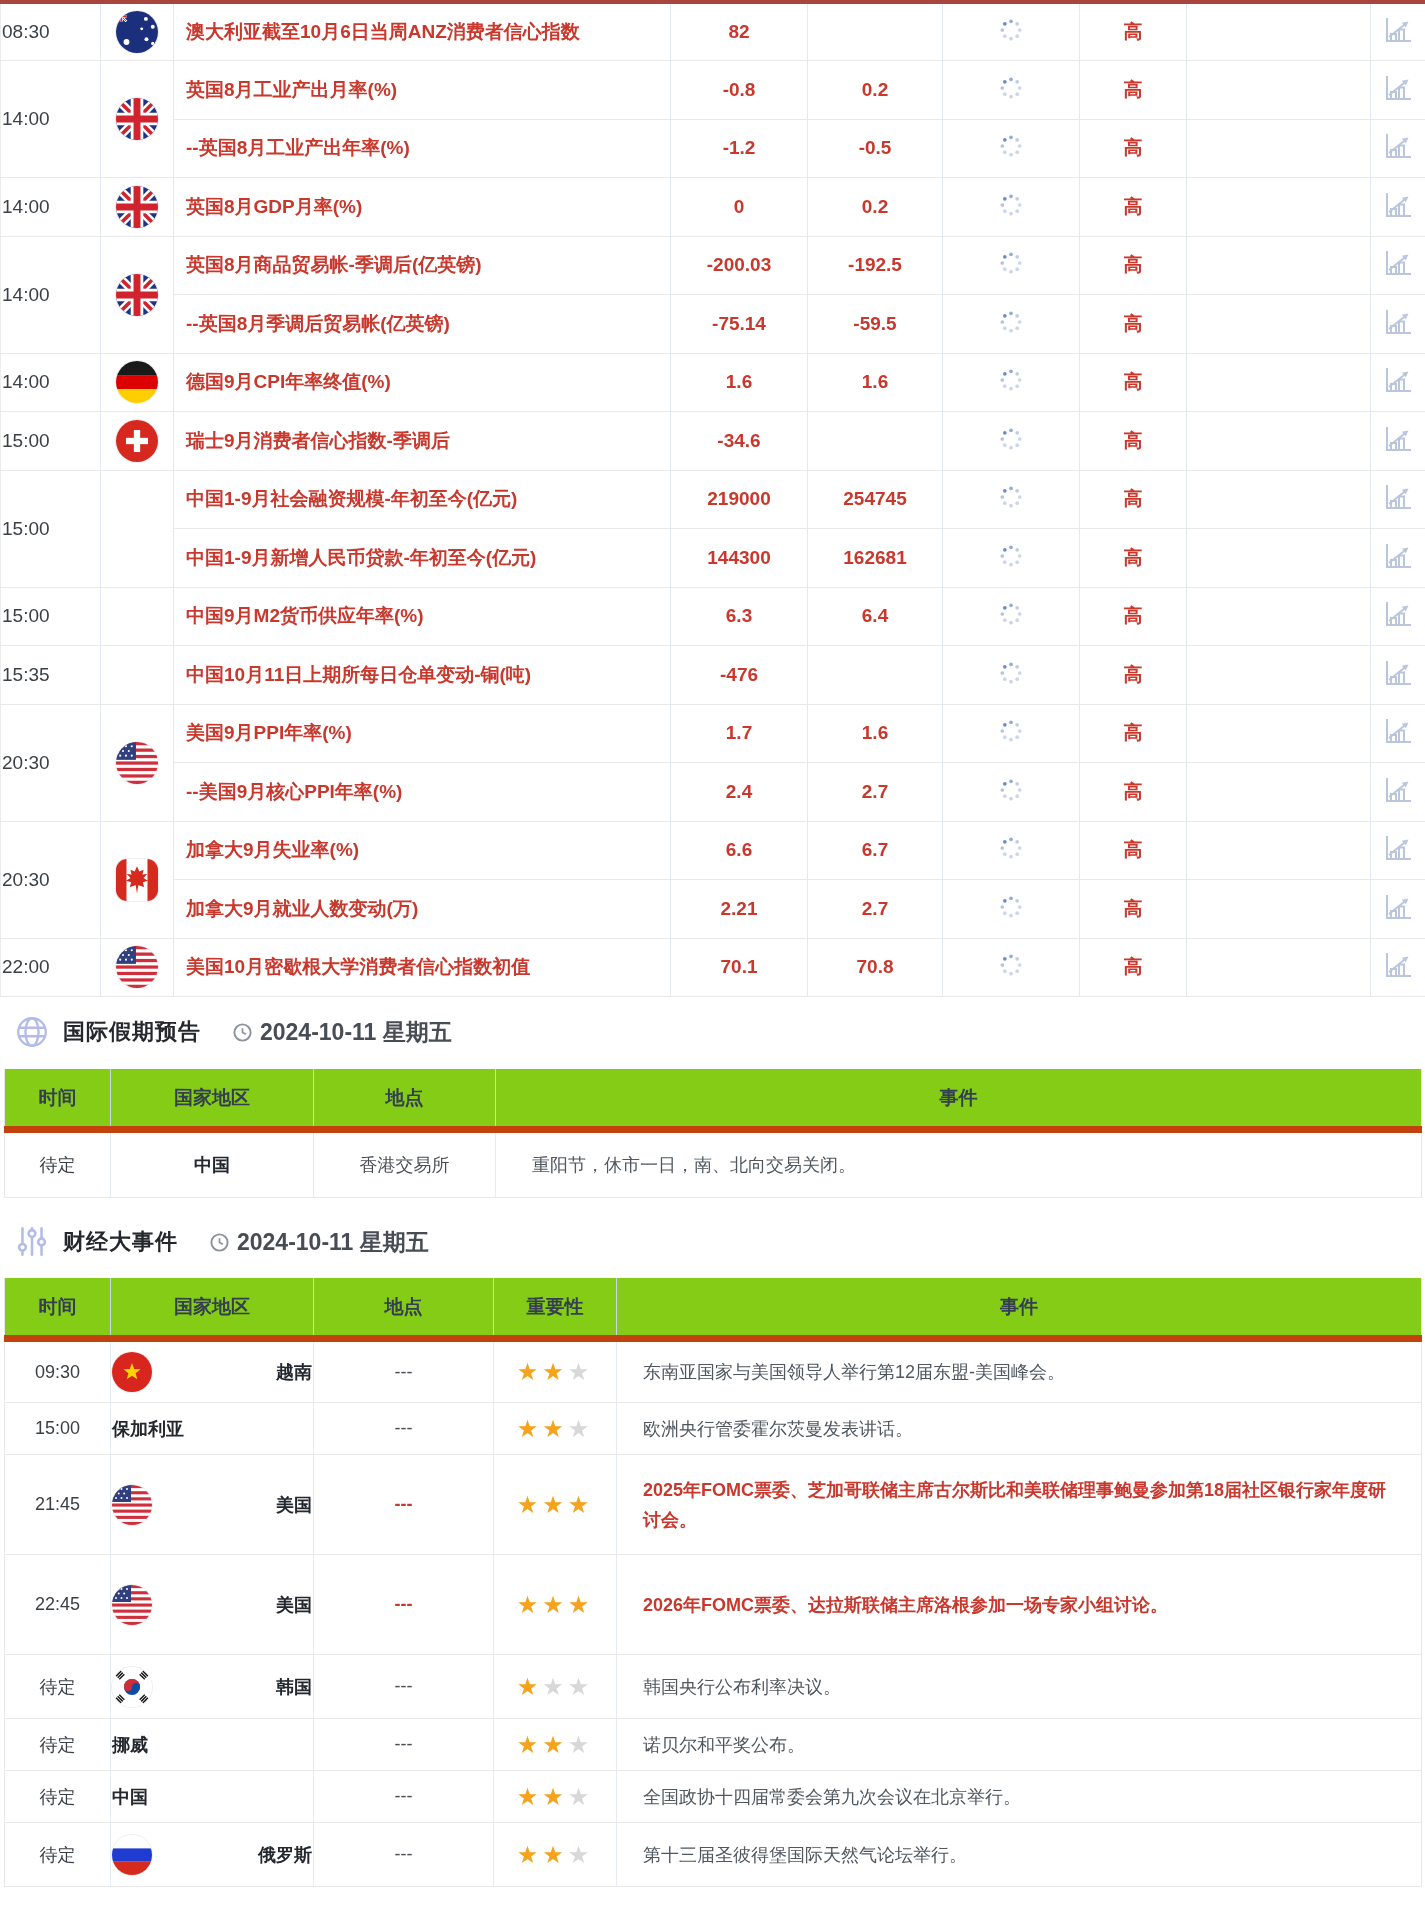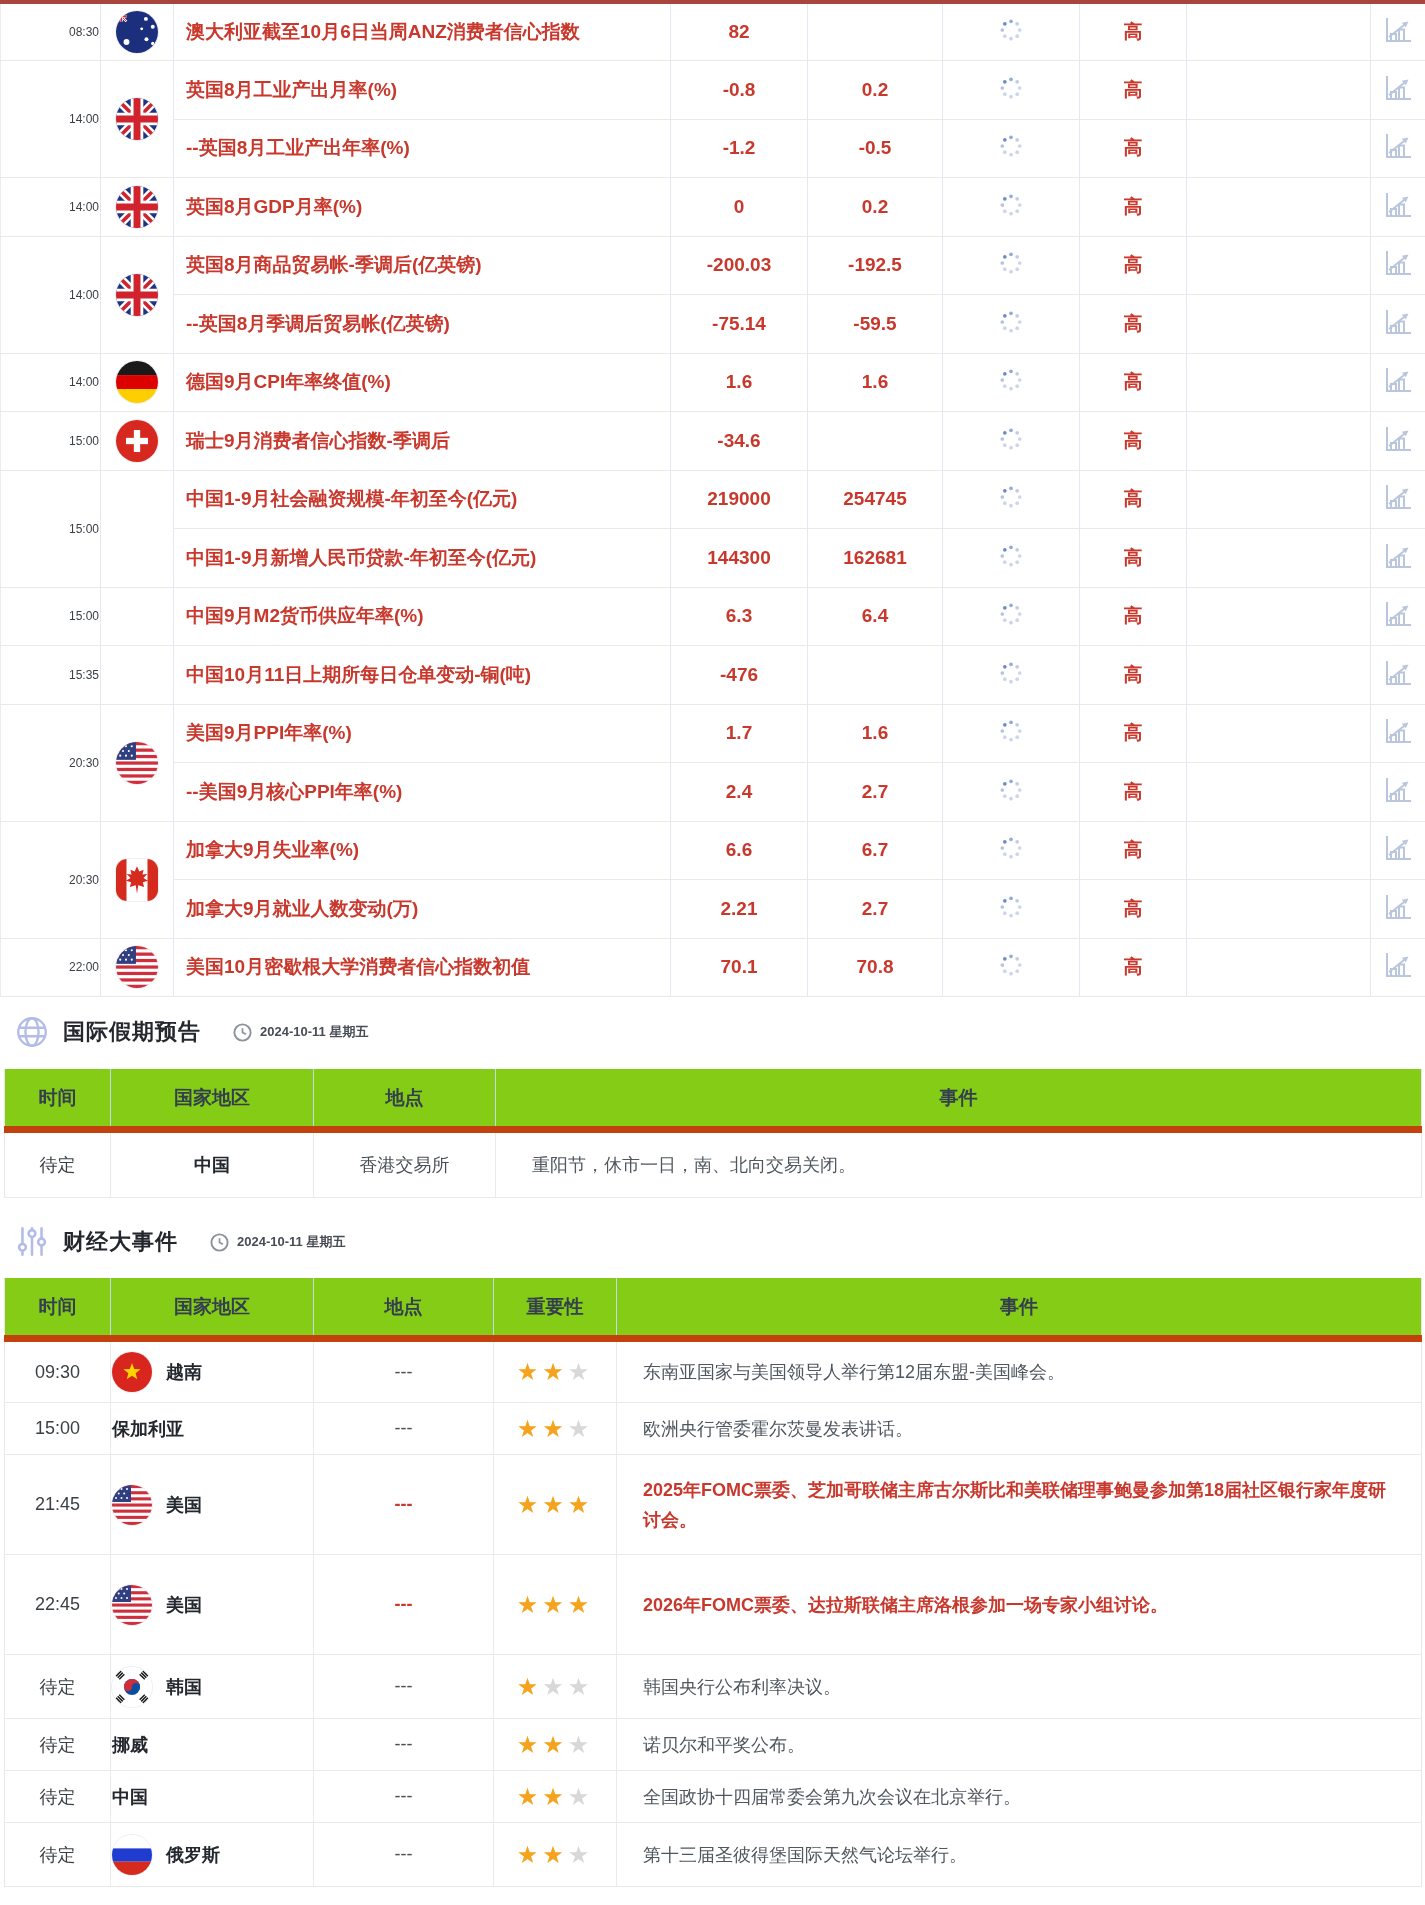--- a/index.html
+++ b/index.html
@@ -6,52 +6,52 @@
   .page{position:relative;width:1425px;height:1905px;background:#fff;overflow:hidden;
         font-family:"Liberation Sans","DejaVu Sans",sans-serif;color:#333;}
   table{border-collapse:collapse;table-layout:fixed;}
   td,th{overflow:hidden;}
 
   
   #econ-table{position:absolute;left:0;top:0;width:1425px;border-top:4px solid #a8463e;
               border-left:1px solid #ececec;border-right:1px solid #ececec;}
   #econ-table td{border-bottom:1px solid #e9e9e9;border-right:1px solid #e3e9f3;}
   #econ-table td:last-child{border-right:none;}
-  .t1-time{font-size:12px;color:#3b4046;text-align:right;}
+  .t1-time{font-size:19px;color:#3b4046;text-align:left;}
   .t1-flagcell{text-align:center;vertical-align:middle;}
   .t1-event{font-size:19px;font-weight:bold;color:#c8382c;text-align:left;padding-left:12px;}
   .t1-val{font-size:19px;font-weight:bold;color:#c8382c;text-align:center;}
   .t1-spin{text-align:center;vertical-align:middle;}
   .t1-imp{font-size:19px;font-weight:bold;color:#c8382c;text-align:center;}
   .t1-chart{text-align:center;vertical-align:middle;}
 
   
   .flag{display:inline-block;border-radius:50%;overflow:hidden;box-shadow:0 0 0 1px #eceff3;
         vertical-align:middle;line-height:0;}
   .flag.sq{border-radius:11px;}
   .flag svg{display:block;width:100%;height:100%;}
 
   
   .sec-title{position:absolute;left:14px;display:flex;align-items:center;height:48px;gap:13px;}
   .sec-text{font-size:22px;font-weight:bold;color:#24272c;letter-spacing:1px;text-align:right;}
   .sec-date{display:flex;align-items:center;gap:7px;margin-left:18px;}
-  .sec-date .dtxt{font-size:13px;font-weight:bold;color:#474c55;}
+  .sec-date .dtxt{font-size:23px;font-weight:bold;color:#474c55;}
   .sec-icon,.clock{line-height:0;}
 
   
   .info-table{position:absolute;left:4px;width:1417px;border:1px solid #e7e7e7;border-top:none;}
   .info-table th{background:#84cc16;height:55px;font-size:19px;font-weight:bold;color:#333e4f;
                  border-right:1px solid #c9d7ec;border-bottom:7px solid #c2410c;text-align:center;}
   .info-table th:last-child{border-right:none;}
   .info-table td{border-bottom:1px solid #e9e9e9;border-right:1px solid #e7ebf2;font-size:18px;
                  text-align:center;vertical-align:middle;}
   .info-table td:last-child{border-right:none;}
   .cell-time{color:#3b4046;}
   .cell-country{font-weight:bold;color:#23272e;}
-  .country-wrap{display:flex;align-items:center;justify-content:flex-start;gap:14px;}
+  .country-wrap{display:flex;align-items:center;justify-content:space-between;gap:14px;}
   .cell-loc{color:#4a4f57;}
   .cell-event{text-align:left !important;color:#4e565e;padding-left:36px;line-height:30px;}
   #events-table .cell-event{padding-left:26px;padding-right:30px;}
   tr.hl .cell-event,tr.hl .cell-loc{color:#c8382c;font-weight:bold;}
   .star{font-size:24px;letter-spacing:4px;}
   .star.on{color:#f5a31c;}
   .star.off{color:#d8d8d8;}
 </style>
 </head>
 <body>

